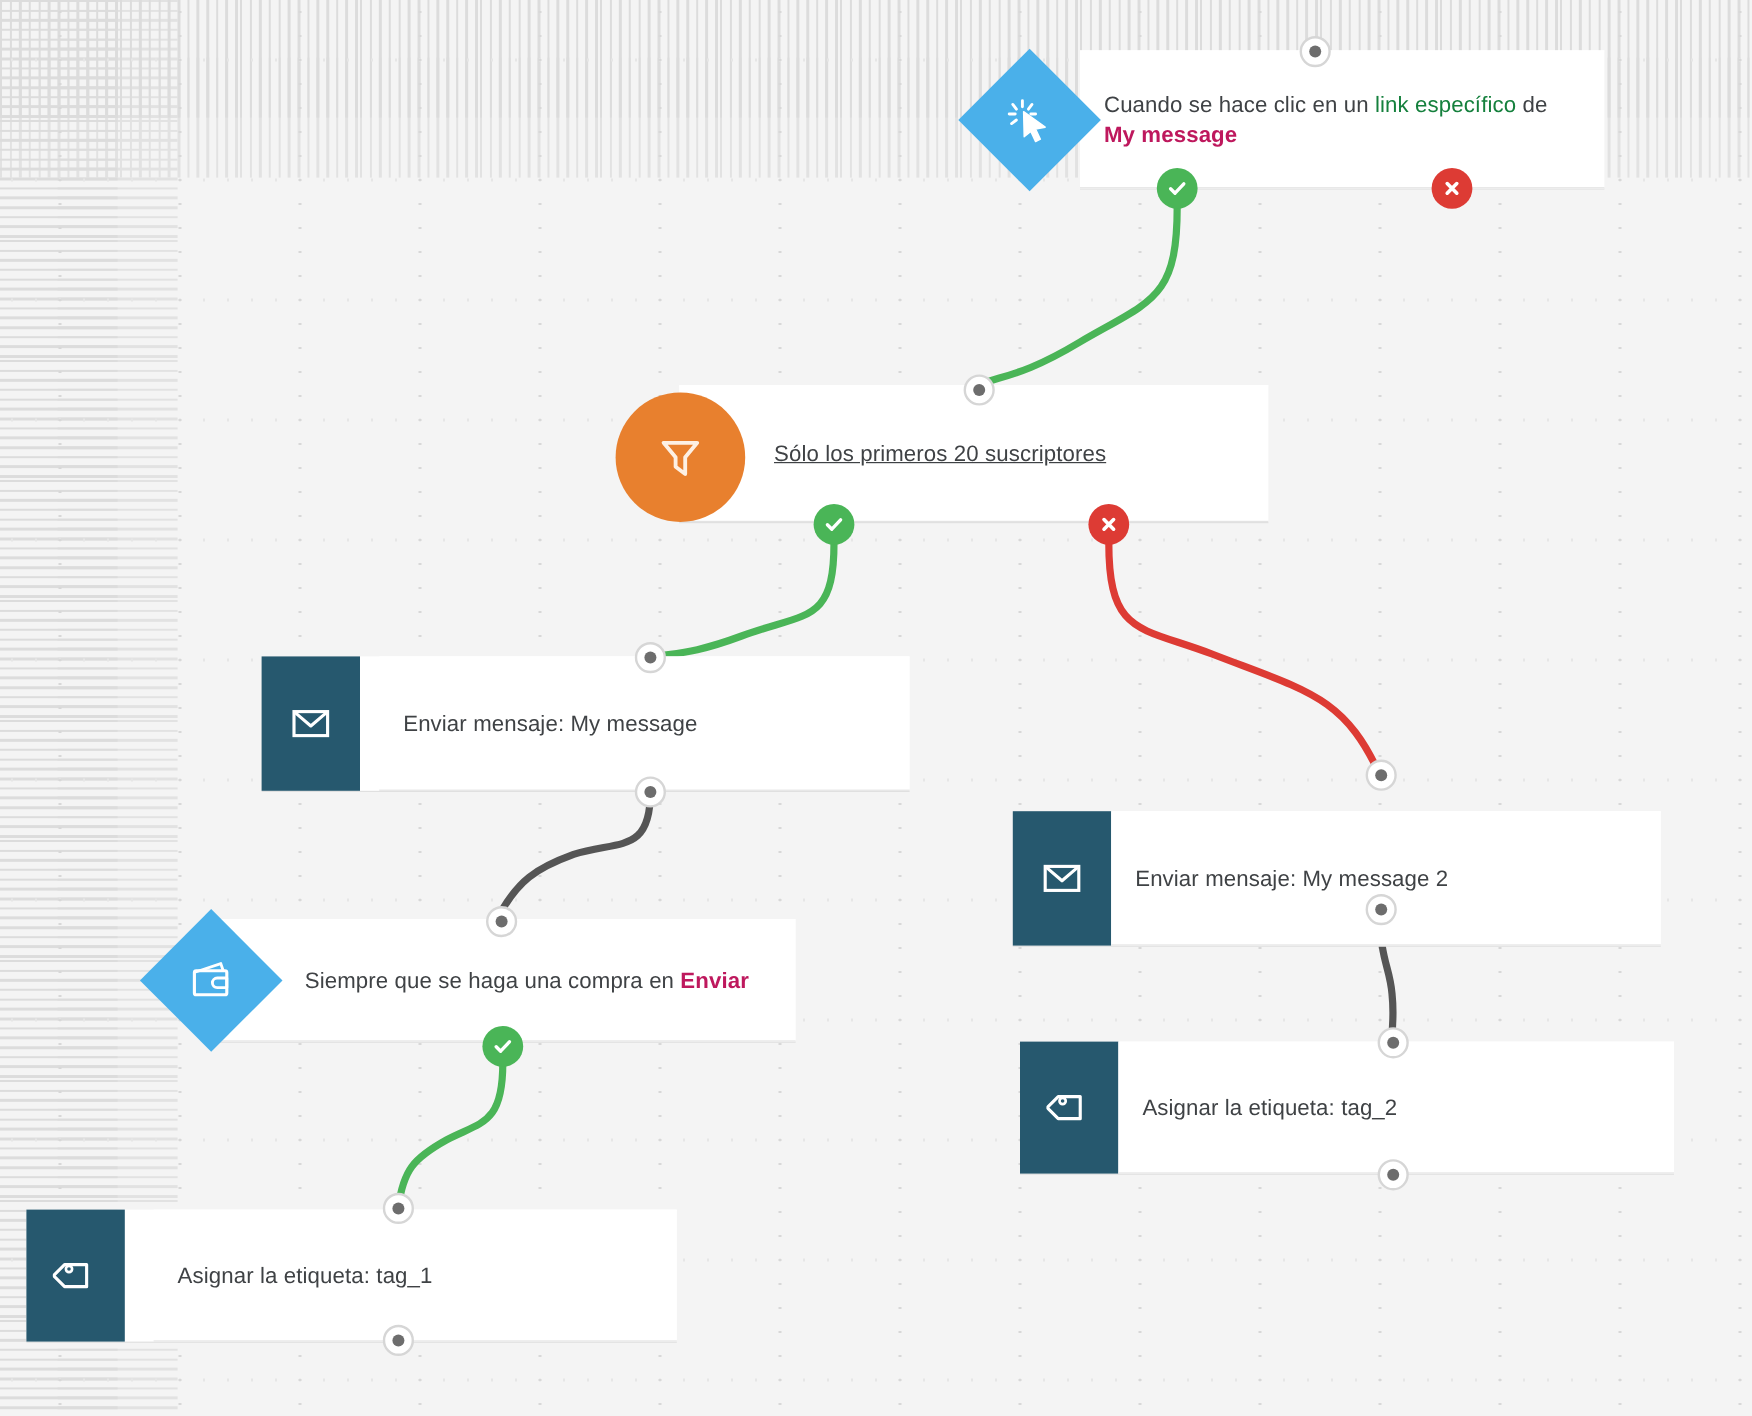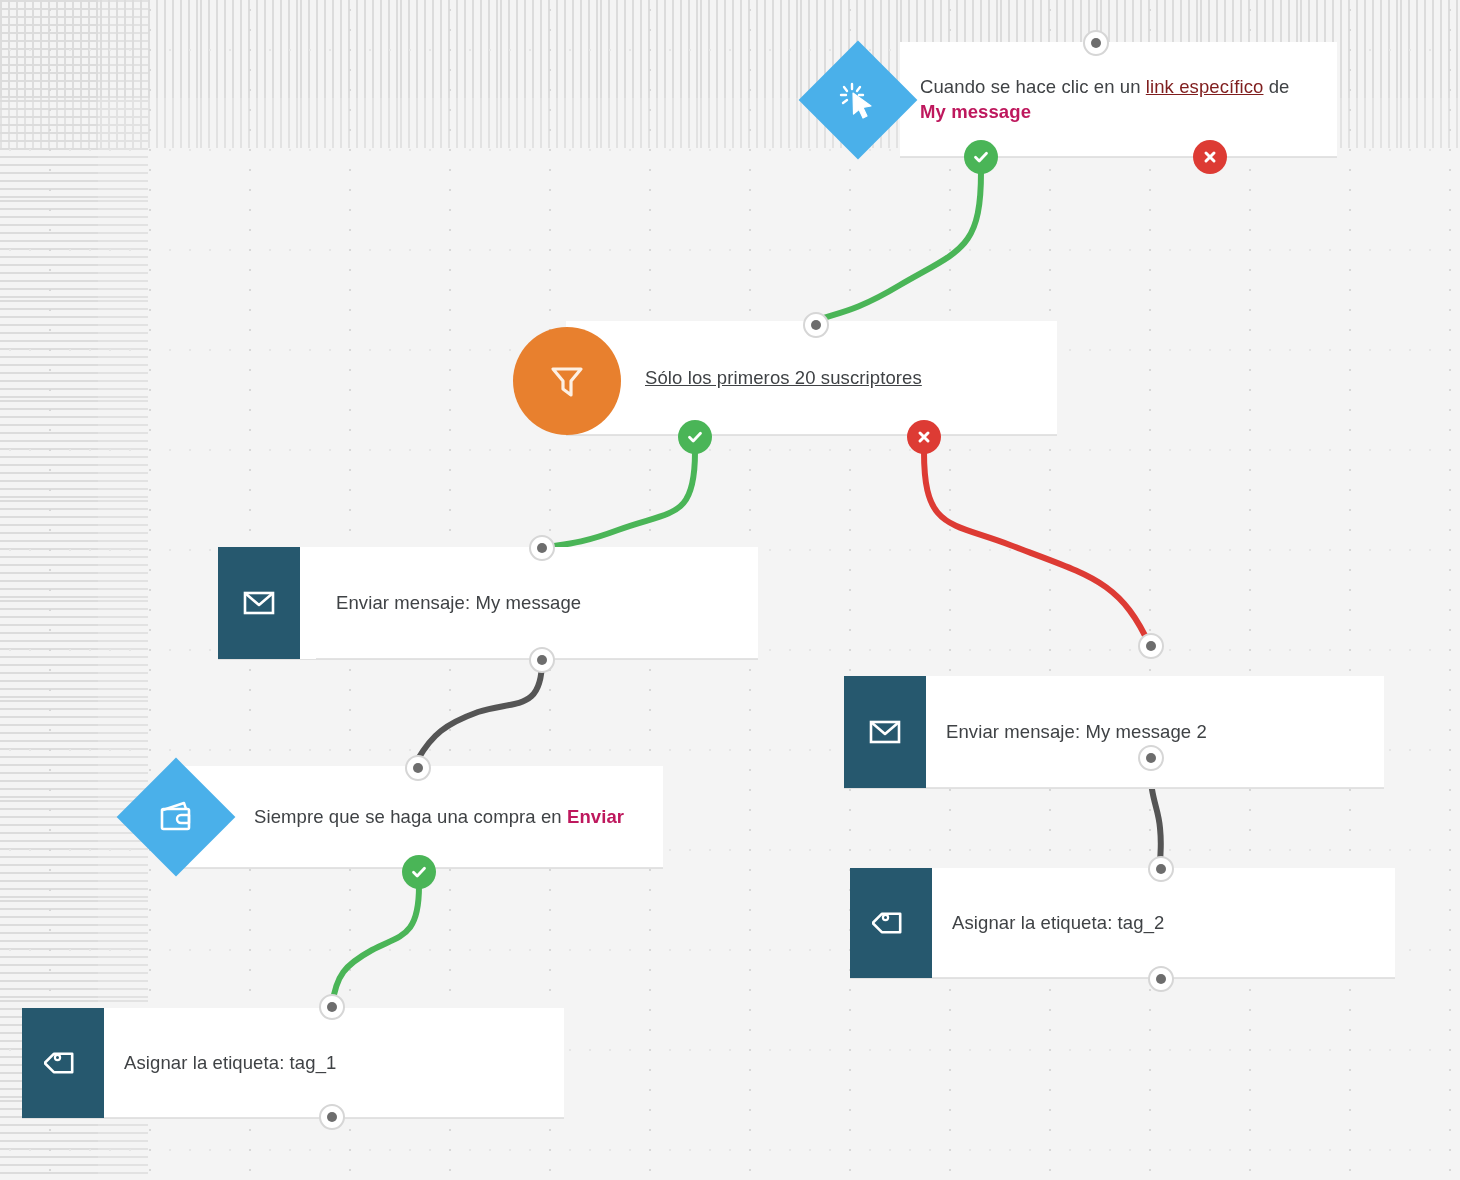--- a/index.html
+++ b/index.html
@@ -69,21 +69,21 @@
     background: #ffffff;
   }
   .node .label {
     font-size: 18.5px;
     line-height: 25px;
     color: #3f4245;
     padding: 0 20px;
     letter-spacing: 0.1px;
   }
   .node .label b { color: #be185d; font-weight: bold; }
-  .node .label .lnk { color: #7f1d1d; text-decoration: underline; }
+  .node .label .lnk { color: #15803d; }
 
   
   .icon-tile {
     width: 82px;
     flex: 0 0 82px;
     background: #26586e;
     display: flex;
     align-items: center;
     justify-content: center;
   }
@@ -249,21 +249,21 @@
       </svg>
     </span>
   </div>
   <div class="port z-top" style="left:405px; top:755px;"></div>
   <div class="badge ok z-top" style="left:402px; top:855px;">
     <svg width="18" height="18" viewBox="0 0 18 18">
       <path d="M3.5 9.3 L7.2 13 L14.5 5.2" fill="none" stroke="#fff" stroke-width="2.8" stroke-linecap="round" stroke-linejoin="round"></path>
     </svg>
   </div>
 
-  <div class="node" style="left:22px; top:1008px; width:542px; height:110px;">
+  <div class="node" style="left:22px; top:1008px; width:542px; height:110px;gap:24px;">
     <div class="icon-tile">
       <svg width="38" height="38" viewBox="0 0 38 38">
         <path d="M6 6 L19 6 L32 19 L19 32 L6 19 Z" fill="none" stroke="#fff" stroke-width="2.6" stroke-linejoin="round" transform="rotate(-45 19 19) translate(0 0)"></path>
         <circle cx="13.5" cy="13.5" r="2.6" fill="none" stroke="#fff" stroke-width="2.2"></circle>
       </svg>
     </div>
     <div class="card-body">
       <div class="label">Asignar la etiqueta: tag_1</div>
     </div>
   </div>

